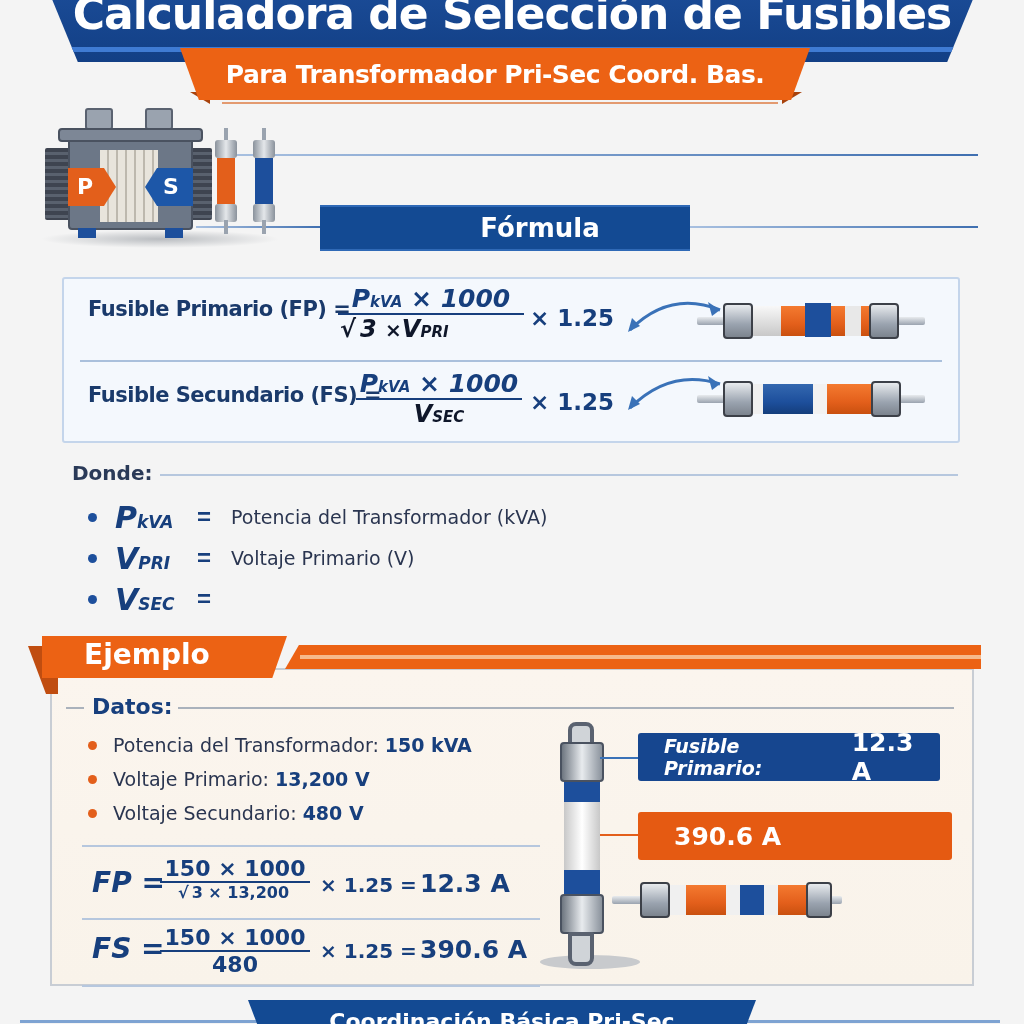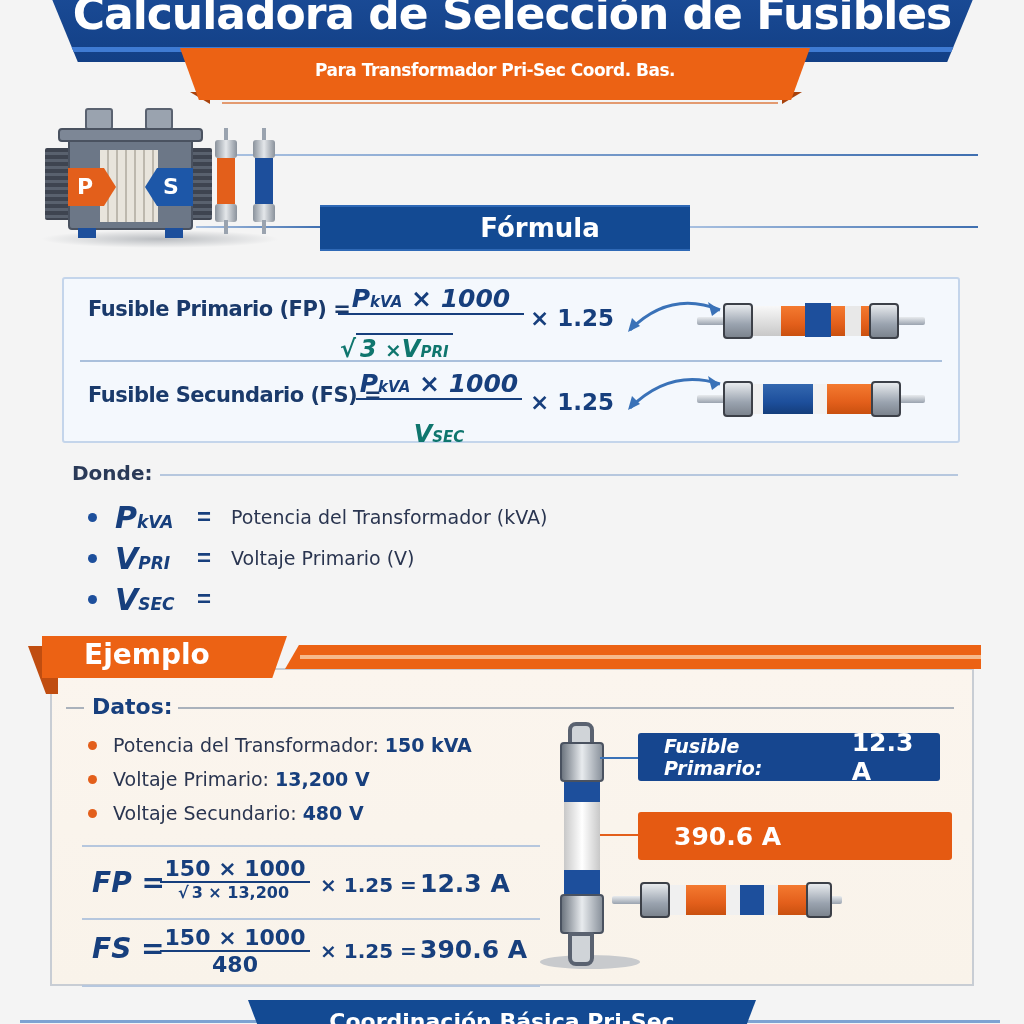--- a/index.html
+++ b/index.html
@@ -4,21 +4,21 @@
 <style>
   *{box-sizing:border-box;margin:0;padding:0;}
   html,body{width:1024px;height:1024px;overflow:hidden;}
   body{background:#f4f4f4;font-family:"Liberation Sans","DejaVu Sans",sans-serif;color:#1e3a6e;position:relative;}
   .abs{position:absolute;}
   
   .title-banner{left:40px;top:-30px;width:945px;height:92px;background:linear-gradient(#1d4f9c,#123f85);clip-path:polygon(0 0,100% 0,96% 100%,4% 100%);box-shadow:0 3px 6px rgba(0,0,0,.3);}
   .title-banner .stripe{position:absolute;left:0;right:0;bottom:10px;height:5px;background:#3f7bd3;}
   .title-text{left:0;width:1024px;top:-12px;text-align:center;font-size:44px;font-weight:bold;color:#fff;letter-spacing:-1px;font-family:"DejaVu Sans",sans-serif;}
   .subtitle-banner{left:180px;top:48px;width:630px;height:52px;background:#ec6214;clip-path:polygon(0 0,100% 0,97% 100%,3% 100%);}
-  .subtitle-text{left:180px;width:630px;top:60px;text-align:center;font-size:17px;font-weight:bold;color:#fff;font-family:"DejaVu Sans",sans-serif;letter-spacing:-0.5px;}
+  .subtitle-text{left:180px;width:630px;top:60px;text-align:center;font-size:25px;font-weight:bold;color:#fff;font-family:"DejaVu Sans",sans-serif;letter-spacing:-0.5px;}
   .sub-fold-l{left:190px;top:92px;width:20px;height:12px;background:#a8420c;clip-path:polygon(0 0,100% 0,100% 100%);}
   .sub-fold-r{left:782px;top:92px;width:20px;height:12px;background:#a8420c;clip-path:polygon(0 0,100% 0,0 100%);}
   .sub-line{left:222px;top:102px;width:556px;height:2px;background:#e39a70;}
   .hline{height:2px;background:linear-gradient(90deg,#a8c0e0,#3f6fb0);}
   
   .xf-body{left:68px;top:130px;width:125px;height:100px;background:#6c7787;border:2px solid #4a5260;border-radius:4px;}
   .xf-top{left:58px;top:128px;width:145px;height:14px;background:#7d8796;border:2px solid #4a5260;border-radius:4px;}
   .xf-bush1{left:85px;top:108px;width:28px;height:22px;background:#9aa3af;border:2px solid #5a6270;border-radius:3px;}
   .xf-bush2{left:145px;top:108px;width:28px;height:22px;background:#9aa3af;border:2px solid #5a6270;border-radius:3px;}
   .xf-fin-l{left:45px;top:148px;width:25px;height:72px;background:repeating-linear-gradient(#3e4450 0 4px,#59616e 4px 7px);border-radius:2px;}
@@ -36,21 +36,21 @@
   
   .formula-header{left:320px;top:205px;width:370px;height:46px;background:#134a93;border-top:2px solid #2f69b6;border-bottom:2px solid #2f69b6;}
   .formula-header-text{left:320px;width:440px;top:213px;text-align:center;color:#fff;font-weight:bold;font-size:26px;font-family:"DejaVu Sans",sans-serif;}
   
   .fbox{left:62px;top:277px;width:898px;height:166px;background:#f4f8fd;border:2px solid #c4d5eb;border-radius:3px;}
   .fbox-div{left:80px;top:360px;width:862px;height:2px;background:#aac0dc;}
   .flabel{font-weight:bold;font-size:21px;color:#1a3a6b;font-family:"DejaVu Sans",sans-serif;letter-spacing:-0.5px;}
   .frac{text-align:center;}
   .frac-num{font-weight:bold;font-style:italic;font-size:25px;color:#173f7d;font-family:"DejaVu Sans",sans-serif;}
   .frac-bar{height:2px;background:#173f7d;}
-  .frac-den{font-weight:bold;font-style:italic;font-size:24px;color:#0f766e;font-family:"DejaVu Sans",sans-serif;margin-top:20px;}
+  .frac-den{font-weight:bold;font-style:italic;font-size:24px;color:#0f172a;font-family:"DejaVu Sans",sans-serif;}
   .sub{font-size:15px;}
   .mult{font-weight:bold;font-size:23px;color:#173f7d;font-family:"DejaVu Sans",sans-serif;}
   
   .hfuse{height:36px;}
   .hfuse .lead{position:absolute;top:14px;height:8px;background:linear-gradient(#e8ebee,#9aa3af);border-radius:2px;}
   .hfuse .cap{position:absolute;top:0;height:36px;width:30px;background:linear-gradient(#e8ebee,#9aa3af 60%,#7c848e);border:2px solid #3c4048;border-radius:4px;}
   .hfuse .seg{position:absolute;top:3px;height:30px;}
   .arrow-svg{overflow:visible;}
   
   .donde{left:72px;top:461px;font-weight:bold;font-size:20px;color:#2a3a58;font-family:"DejaVu Sans",sans-serif;}

